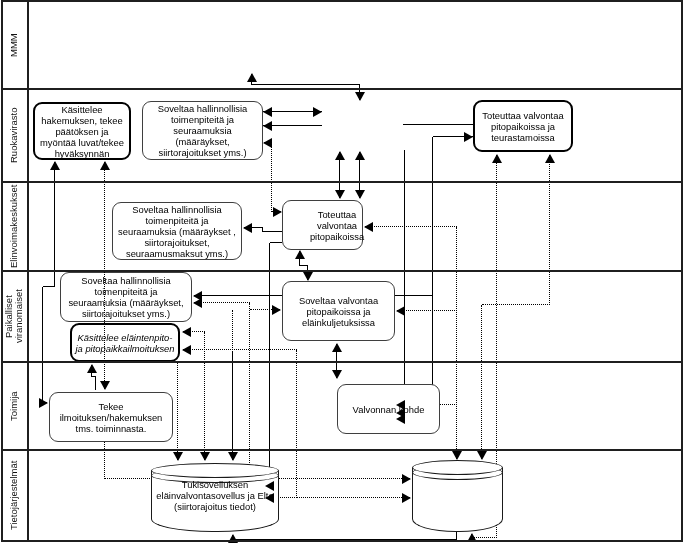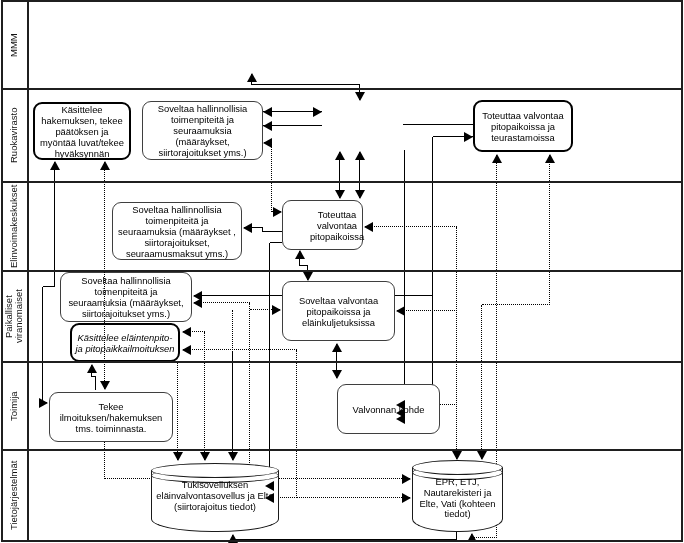--- a/index.html
+++ b/index.html
@@ -177,15 +177,14 @@
     <div class="cyl" style="left: 151px; top: 463px; width: 128px; height: 69px;">
       <div class="cbody"></div>
       <div class="ring2"></div>
       <div class="ctop"></div>
       <div class="clabel">Tukisovelluksen eläinvalvontasovellus ja Elte (siirtorajoitus tiedot)</div>
     </div>
     <div class="cyl" style="left: 412px; top: 460px; width: 91px; height: 72px;">
       <div class="cbody"></div>
       <div class="ring2"></div>
       <div class="ctop"></div>
-      <div class="clabel">EPR, ETJ, Nautarekisteri ja Elte, Vati (kohteen tiedot)</div>
     </div>
   </div>
 
 </body></html>

